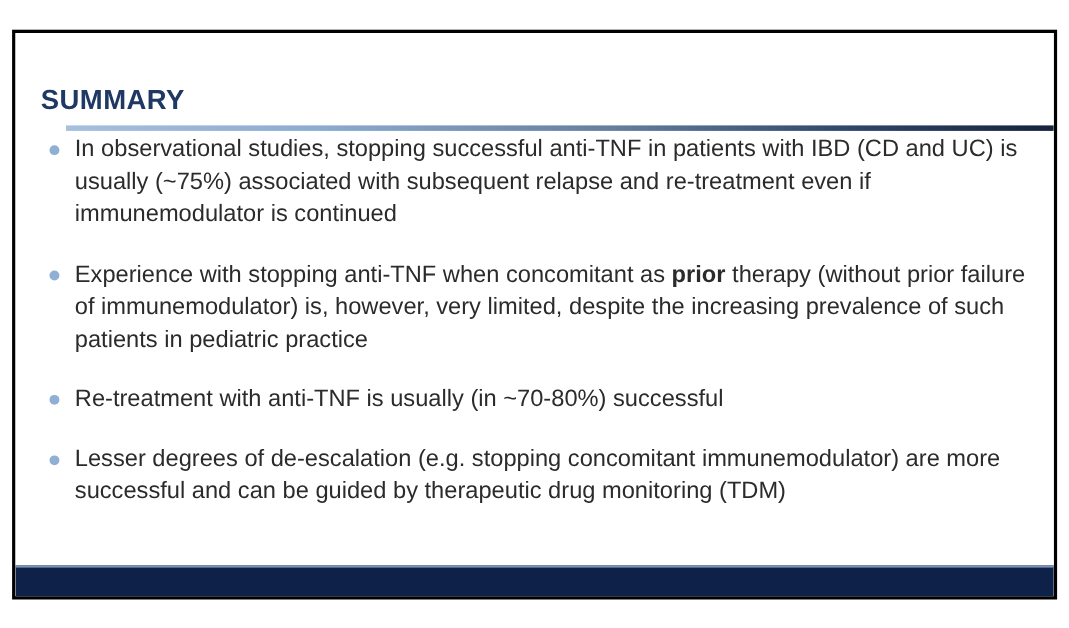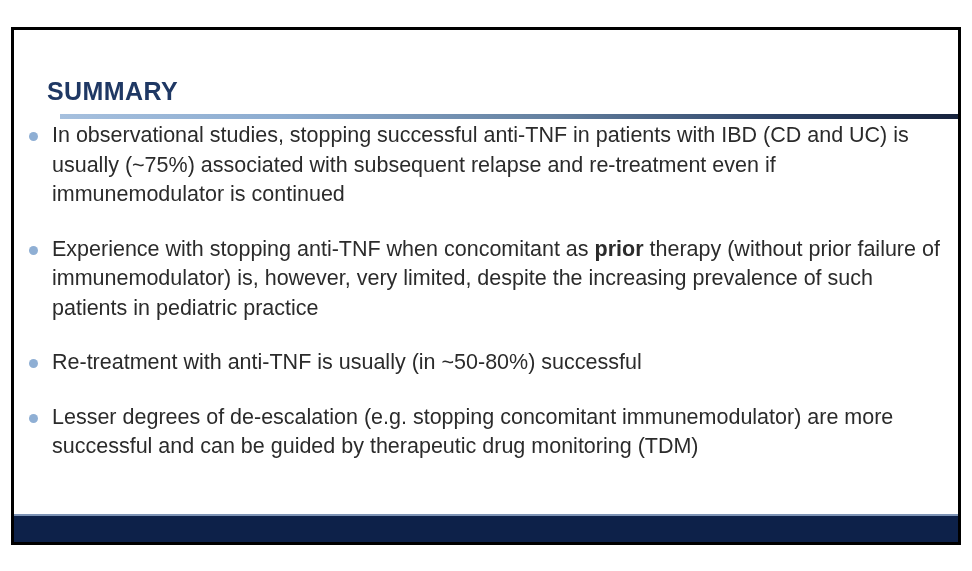--- a/index.html
+++ b/index.html
@@ -45,21 +45,21 @@
 
   
   #title-block {
     position: absolute;
     left: 0;
     top: 48px;
     width: 100%;
   }
   #page-title {
     margin: 0;
-    padding: 0 0 0 33px;
+    padding: 0 0 0 23px;
     font-size: 25px;
     font-weight: bold;
     letter-spacing: 0.4px;
     color: #1F3864;
     line-height: 1.05;
     font-family: "Liberation Sans", sans-serif;
   }
   #title-rule {
     position: absolute;
     left: 46px;
@@ -76,21 +76,21 @@
     top: 91px;
     width: 100%;
     padding: 0;
     margin: 0;
     list-style: none;
   }
   .bullet-item {
     position: relative;
     padding-left: 38px;
     padding-right: 18px;
-    margin: 0 0 25px 0;
+    margin: 0 0 25px 16px;
     font-size: 21.5px;
     line-height: 29.5px;
     color: #2B2B2B;
     font-family: "Liberation Sans", sans-serif;
   }
   .bullet-item:last-child {
     margin-bottom: 0;
   }
   .bullet-marker {
     position: absolute;
@@ -146,21 +146,21 @@
           <li class="bullet-item">
             <span class="bullet-marker"></span>
             <span class="bullet-text"><span>In observational studies, stopping successful anti-TNF in patients with IBD (CD and UC) is usually (~75%) associated with subsequent relapse and re-treatment even if immunemodulator is continued</span></span>
           </li>
           <li class="bullet-item">
             <span class="bullet-marker"></span>
             <span class="bullet-text"><span>Experience with stopping anti-TNF when concomitant as </span><b>prior</b><span> therapy (without prior failure of immunemodulator) is, however, very limited, despite the increasing prevalence of such patients in pediatric practice</span></span>
           </li>
           <li class="bullet-item">
             <span class="bullet-marker"></span>
-            <span class="bullet-text"><span>Re-treatment with anti-TNF is usually (in ~50-80%) successful</span></span>
+            <span class="bullet-text"><span>Re-treatment with anti-TNF is usually (in ~70-80%) successful</span></span>
           </li>
           <li class="bullet-item">
             <span class="bullet-marker"></span>
             <span class="bullet-text"><span>Lesser degrees of de-escalation (e.g. stopping concomitant immunemodulator) are more successful and can be guided by therapeutic drug monitoring (TDM)</span></span>
           </li>
         </ul>
 
       <div id="footer-bar">
         <span id="slide-number">32</span>
       </div>

